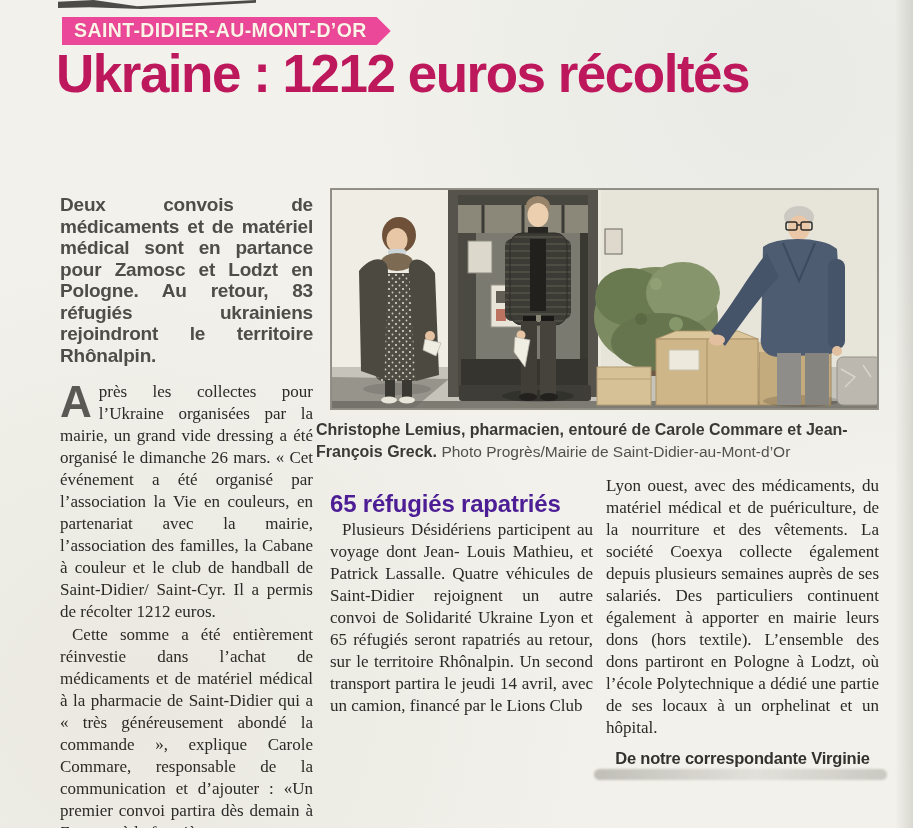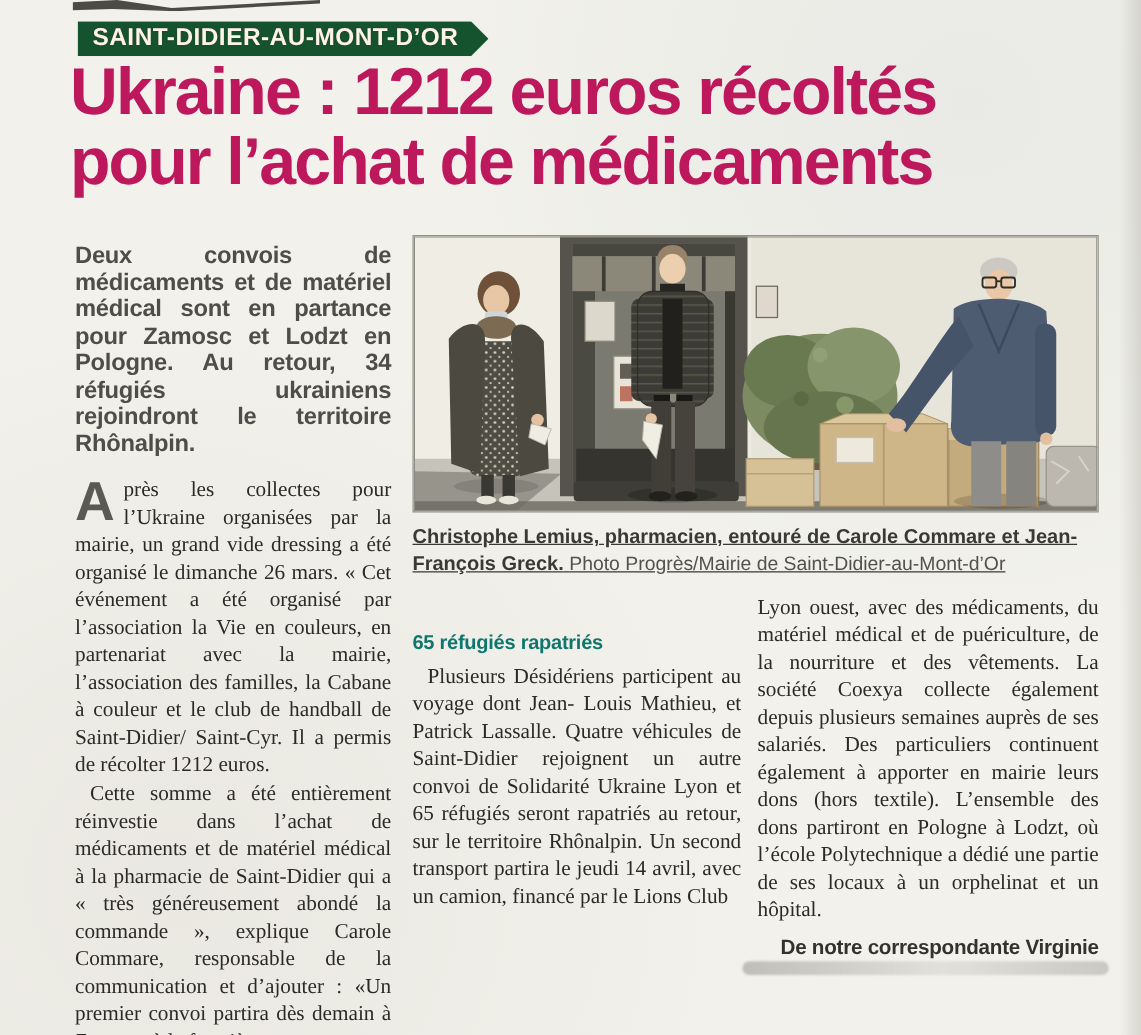--- a/index.html
+++ b/index.html
@@ -19,21 +19,21 @@
     clip-path:polygon(0 20%,18% 0,40% 70%,100% 0,100% 30%,42% 100%,16% 80%,0 90%);
     opacity:.85;
   }
   .edge-shade{
     position:absolute;right:0;top:0;width:18px;height:100%;
     background:linear-gradient(90deg, transparent, rgba(150,148,138,.28));
   }
 
   .kicker{
     position:absolute;left:62px;top:17px;height:28px;display:inline-flex;align-items:center;
-    background:#14532d;color:#fcf4ea;font-weight:700;font-size:19.5px;letter-spacing:.4px;
+    background:#ec4899;color:#fcf4ea;font-weight:700;font-size:19.5px;letter-spacing:.4px;
     padding:0 24px 1px 12px;
     clip-path:polygon(0 0, calc(100% - 14px) 0, 100% 50%, calc(100% - 14px) 100%, 0 100%);
     text-shadow:0 0 1px rgba(140,30,25,.4);
   }
 
   .headline{
     position:absolute;left:56px;top:46px;width:830px;margin:0;
     font-size:53px;line-height:56px;font-weight:700;letter-spacing:-1.5px;
     color:#be185d;
   }
@@ -60,59 +60,58 @@
     font-size:44px;line-height:38px;color:#5a5954;margin:2px 7px 0 0;
   }
 
   .photo{
     position:absolute;left:330px;top:188px;width:549px;height:222px;margin:0;
     border:1px solid #94918a;background:#e9e7df;
   }
   .photo svg{display:block;}
 
   .caption{
-    position:absolute;left:330px;top:419px;width:549px;
-    font-size:16px;line-height:21.5px;color:#3a3935;text-decoration:underline;
+    position:absolute;left:316px;top:419px;width:549px;
+    font-size:16px;line-height:21.5px;color:#3a3935;
   }
   .cap-bold{font-weight:700;}
   .cap-credit{font-weight:400;color:#53514c;font-size:15.5px;}
 
   .subhead{
-    margin:28px 0 5px 0;font-size:16px;line-height:20px;font-weight:700;color:#0f766e;
+    margin:17px 0 5px 0;font-size:24px;line-height:20px;font-weight:700;color:#4c1d95;
     font-family:"Liberation Sans", sans-serif;letter-spacing:-.2px;
   }
 
   .byline-wrap{position:relative;margin-top:9px;}
   .smudge{
     position:absolute;left:-12px;right:-8px;top:21px;height:11px;border-radius:6px;
     background:linear-gradient(90deg, rgba(110,108,100,.38), rgba(110,108,100,.12) 55%, rgba(110,108,100,.3));
     filter:blur(1px);
   }
   .byline{
-    position:relative;margin:0;text-align:right;font-weight:700;
+    position:relative;margin:0;text-align:center;font-weight:700;
     font-size:16.5px;line-height:21px;color:#33322f;letter-spacing:-.2px;
   }
   .byline-name{display:block;}
 </style>
 </head>
 <body>
 
 <div class="artifact"></div>
 
 <div class="kicker">
   <span>SAINT-DIDIER-AU-MONT-D’OR</span>
 </div>
 
 <h1 class="headline">
   <span class="hl">Ukraine : 1212 euros récoltés</span>
-  <span class="hl">pour l’achat de médicaments</span>
 </h1>
 
 <div class="col col-left">
-  <p class="lede">Deux convois de médicaments et de matériel médical sont en partance pour Zamosc et Lodzt en Pologne. Au retour, 34 réfugiés ukrainiens rejoindront le territoire Rhônalpin.</p>
+  <p class="lede">Deux convois de médicaments et de matériel médical sont en partance pour Zamosc et Lodzt en Pologne. Au retour, 83 réfugiés ukrainiens rejoindront le territoire Rhônalpin.</p>
   <p class="body p-first"><span class="dropcap">A</span><span>près les collectes pour l’Ukraine organisées par la mairie, un grand vide dressing a été organisé le dimanche 26 mars. « Cet événement a été organisé par l’association la Vie en couleurs, en partenariat avec la mairie, l’association des familles, la Cabane à couleur et le club de handball de Saint-Didier/ Saint-Cyr. Il a permis de récolter 1212 euros.</span></p>
   <p class="body indent">Cette somme a été entièrement réinvestie dans l’achat de médicaments et de matériel médical à la pharmacie de Saint-Didier qui a « très généreusement abondé la commande », explique Carole Commare, responsable de la communication et d’ajouter : «Un premier convoi partira dès demain à Zamosc, à la frontière entre</p>
 </div>
 
 <figure class="photo">
   <svg width="547" height="220" viewBox="0 0 547 220">
     <defs>
       <pattern id="dotp" width="7" height="7" patternUnits="userSpaceOnUse">
         <rect width="7" height="7" fill="#4f4d43"></rect>
         <circle cx="2" cy="2" r="1.1" fill="#d9d6c9"></circle>

